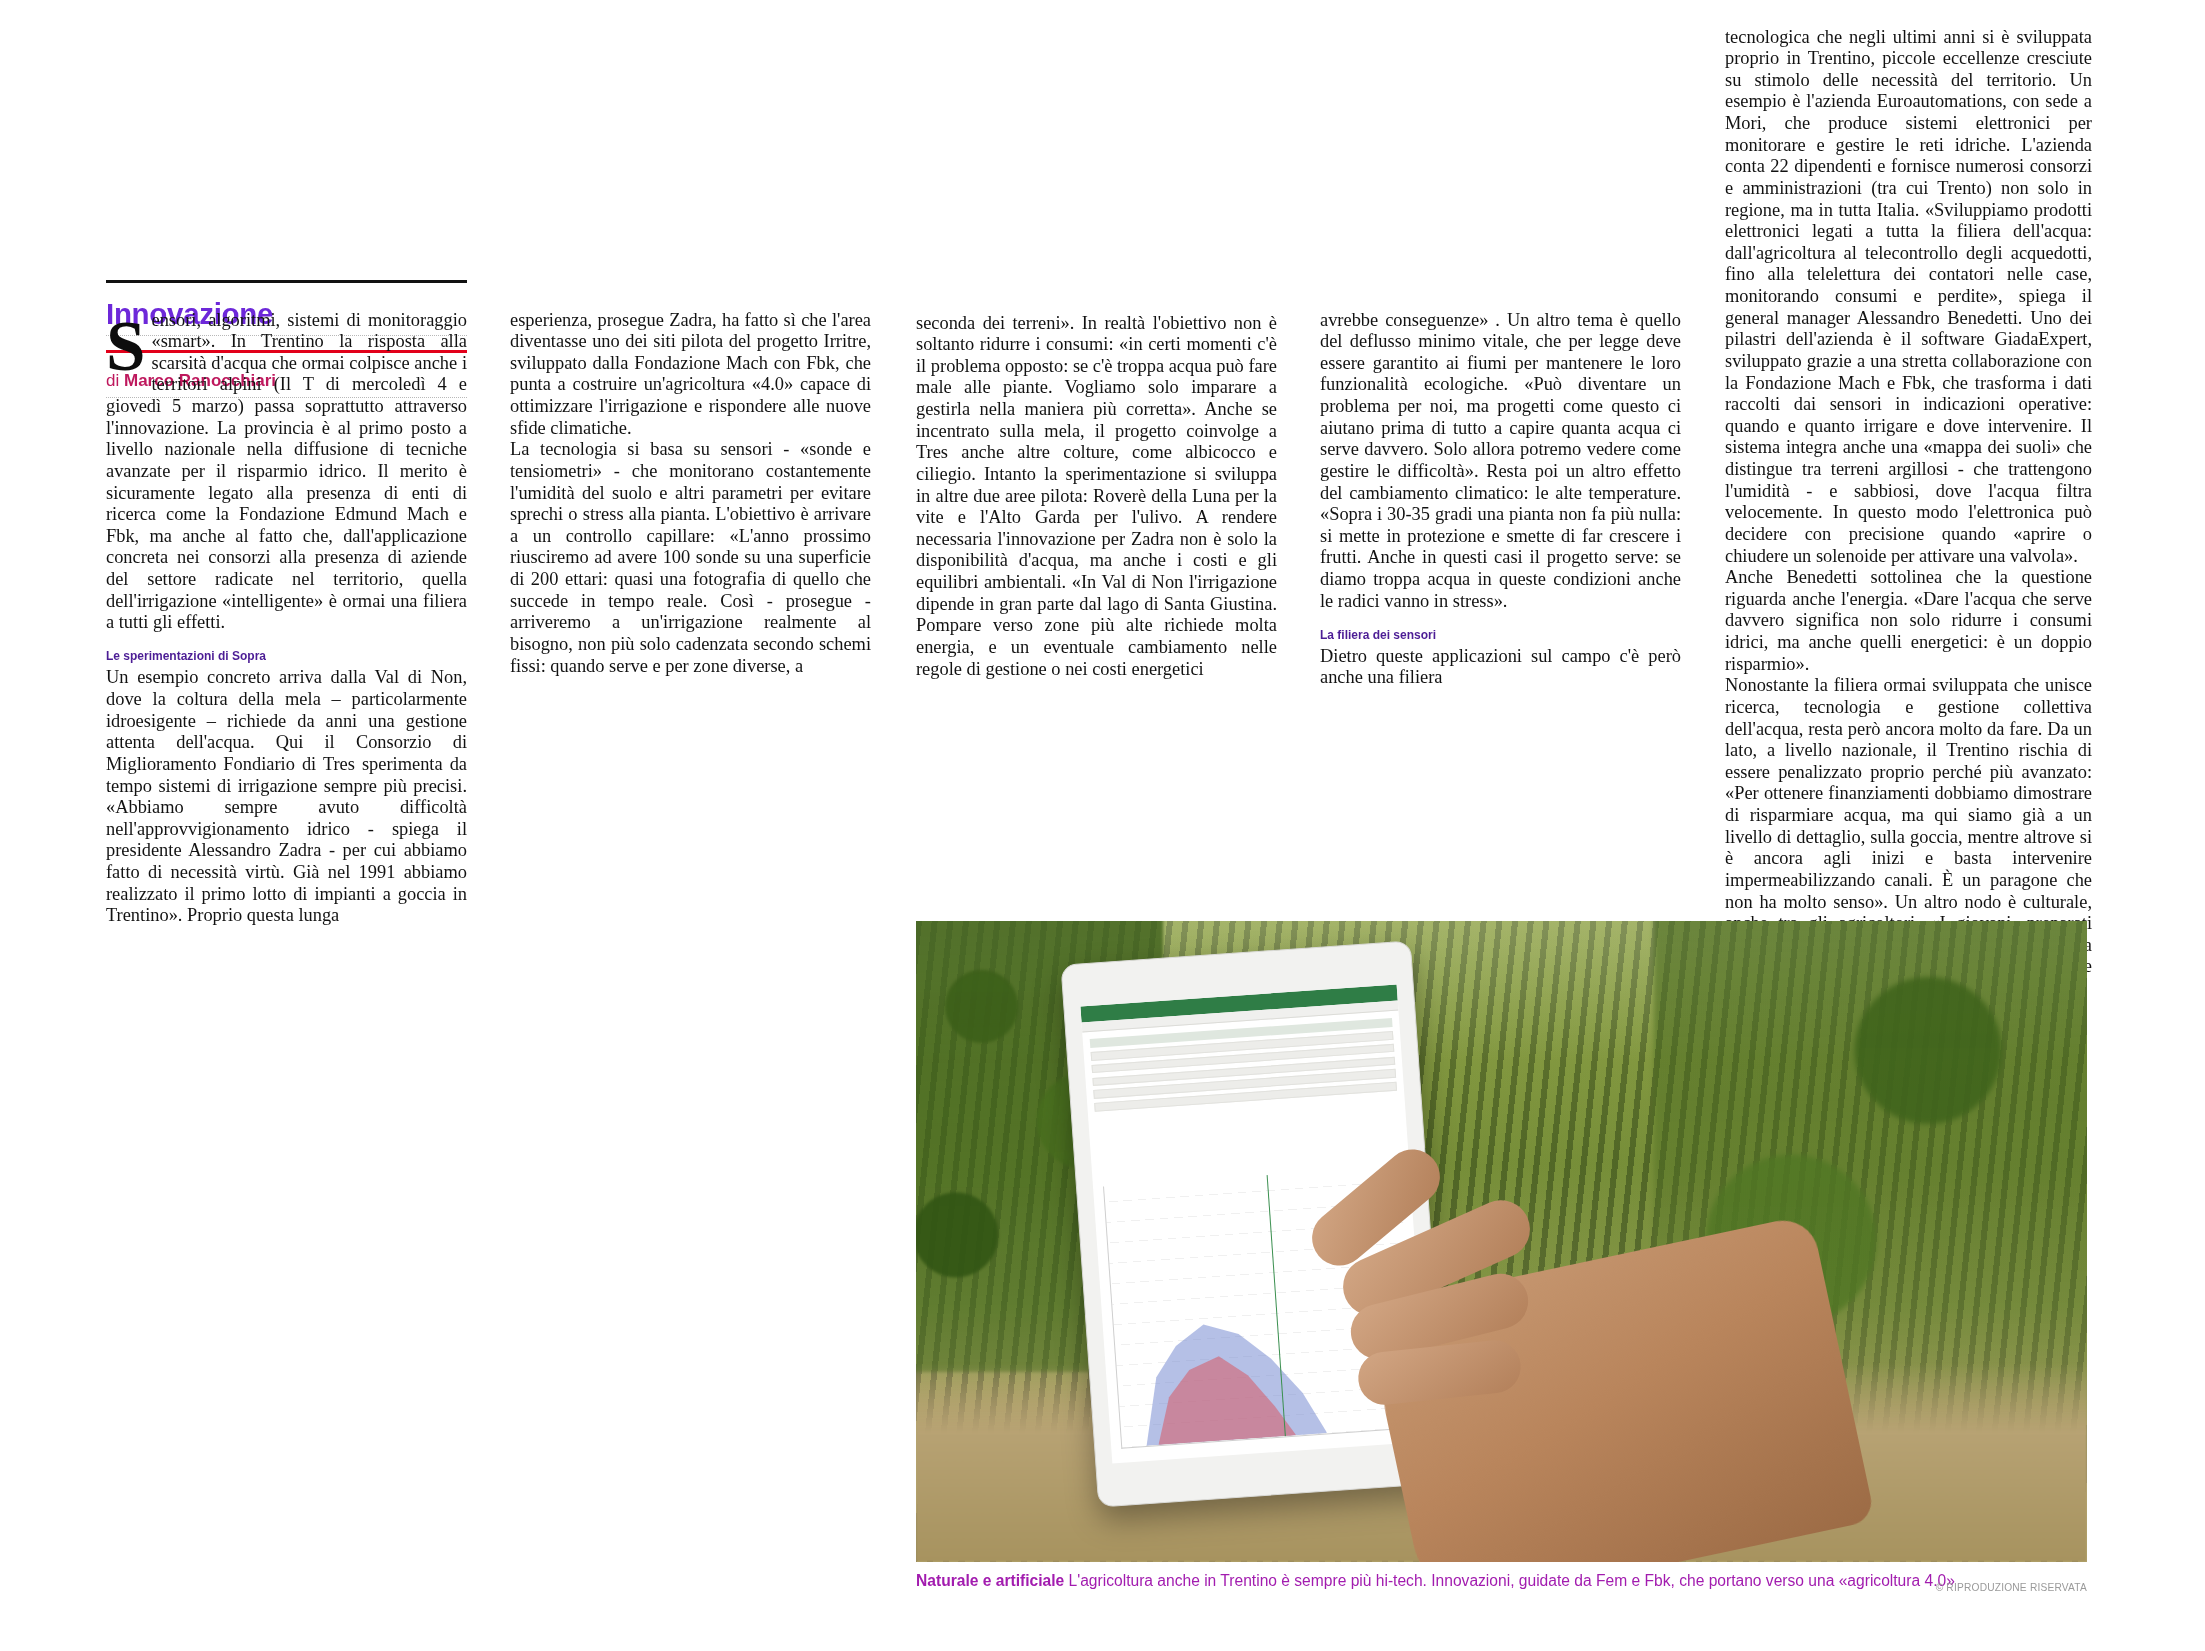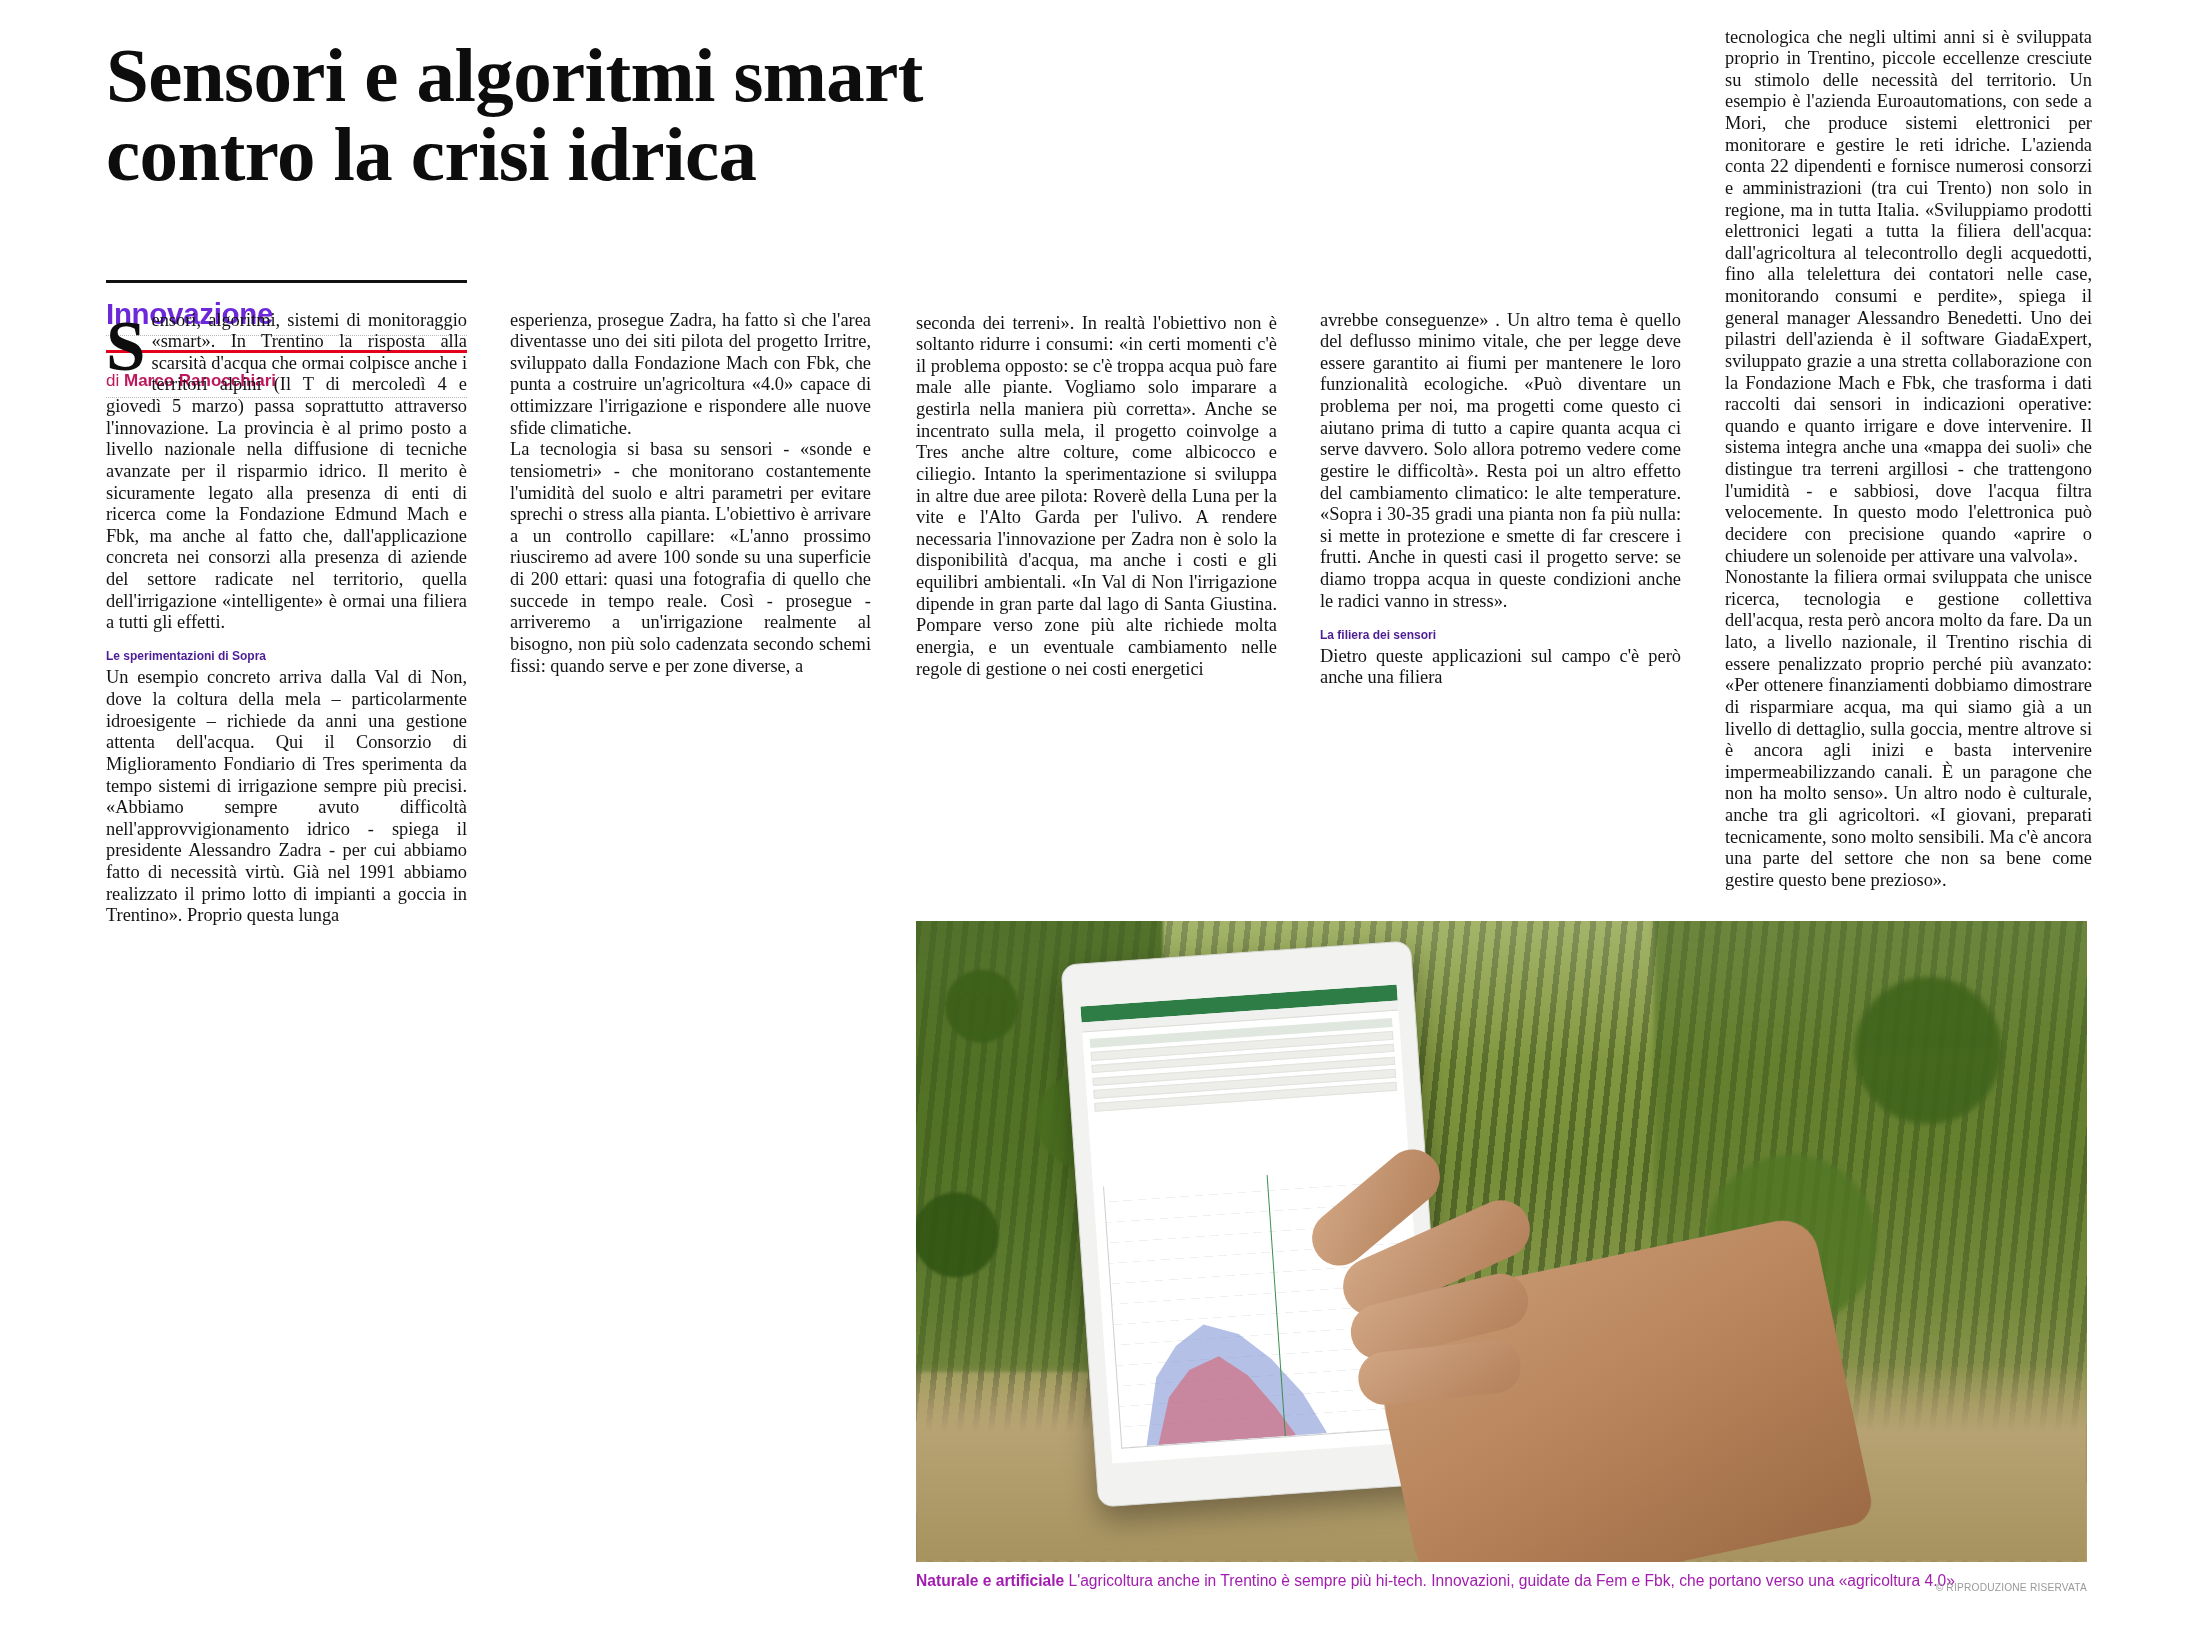--- a/index.html
+++ b/index.html
@@ -291,24 +291,20 @@
     font-size: 10.2px;
     color: #9a9a9a;
     letter-spacing: 0.2px;
   }
 </style>
 </head>
 <body>
 
 <div class="page">
 
-  <h1 class="headline">
-    <span>Sensori e algoritmi smart</span>
-    <span class="l2">contro la crisi idrica</span>
-  </h1>
 
   <div class="columns">
 
     <div class="kicker-wrap">
       <div class="rule-thick"></div>
       <div class="kicker">Innovazione</div>
       <div class="rule-dotted"></div>
       <div class="rule-red"></div>
       <div class="byline">
         <span>di </span><b>Marco Ranocchiari</b>
@@ -332,20 +328,21 @@
     </div>
 
     <div class="col col-body" id="col4">
       <p>avrebbe conseguenze» . Un altro tema è quello del deflusso minimo vitale, che per legge deve essere garantito ai fiumi per mantenere le loro funzionalità ecologiche. «Può diventare un problema per noi, ma progetti come questo ci aiutano prima di tutto a capire quanta acqua ci serve davvero. Solo allora potremo vedere come gestire le difficoltà». Resta poi un altro effetto del cambiamento climatico: le alte temperature. «Sopra i 30-35 gradi una pianta non fa più nulla: si mette in protezione e smette di far crescere i frutti. Anche in questi casi il progetto serve: se diamo troppa acqua in queste condizioni anche le radici vanno in stress».</p>
       <div class="subhead">La filiera dei sensori</div>
       <p>Dietro queste applicazioni sul campo c'è però anche una filiera</p>
     </div>
 
     <div class="col col-body" id="col5">
       <p>tecnologica che negli ultimi anni si è sviluppata proprio in Trentino, piccole eccellenze cresciute su stimolo delle necessità del territorio. Un esempio è l'azienda Euroautomations, con sede a Mori, che produce sistemi elettronici per monitorare e gestire le reti idriche. L'azienda conta 22 dipendenti e fornisce numerosi consorzi e amministrazioni (tra cui Trento) non solo in regione, ma in tutta Italia. «Sviluppiamo prodotti elettronici legati a tutta la filiera dell'acqua: dall'agricoltura al telecontrollo degli acquedotti, fino alla telelettura dei contatori nelle case, monitorando consumi e perdite», spiega il general manager Alessandro Benedetti. Uno dei pilastri dell'azienda è il software GiadaExpert, sviluppato grazie a una stretta collaborazione con la Fondazione Mach e Fbk, che trasforma i dati raccolti dai sensori in indicazioni operative: quando e quanto irrigare e dove intervenire. Il sistema integra anche una «mappa dei suoli» che distingue tra terreni argillosi - che trattengono l'umidità - e sabbiosi, dove l'acqua filtra velocemente. In questo modo l'elettronica può decidere con precisione quando «aprire o chiudere un solenoide per attivare una valvola».</p>
+      <p>Anche Benedetti sottolinea che la questione riguarda anche l'energia. «Dare l'acqua che serve davvero significa non solo ridurre i consumi idrici, ma anche quelli energetici: è un doppio risparmio».</p>
       <p>Nonostante la filiera ormai sviluppata che unisce ricerca, tecnologia e gestione collettiva dell'acqua, resta però ancora molto da fare. Da un lato, a livello nazionale, il Trentino rischia di essere penalizzato proprio perché più avanzato: «Per ottenere finanziamenti dobbiamo dimostrare di risparmiare acqua, ma qui siamo già a un livello di dettaglio, sulla goccia, mentre altrove si è ancora agli inizi e basta intervenire impermeabilizzando canali. È un paragone che non ha molto senso». Un altro nodo è culturale, anche tra gli agricoltori. «I giovani, preparati tecnicamente, sono molto sensibili. Ma c'è ancora una parte del settore che non sa bene come gestire questo bene prezioso».</p>
     </div>
 
     <div class="photo-wrap">
       <div class="photo">
         <div class="bg"></div>
         <div class="vine-left"></div>
         <div class="vine-right"></div>
         <div class="ground"></div>
 

